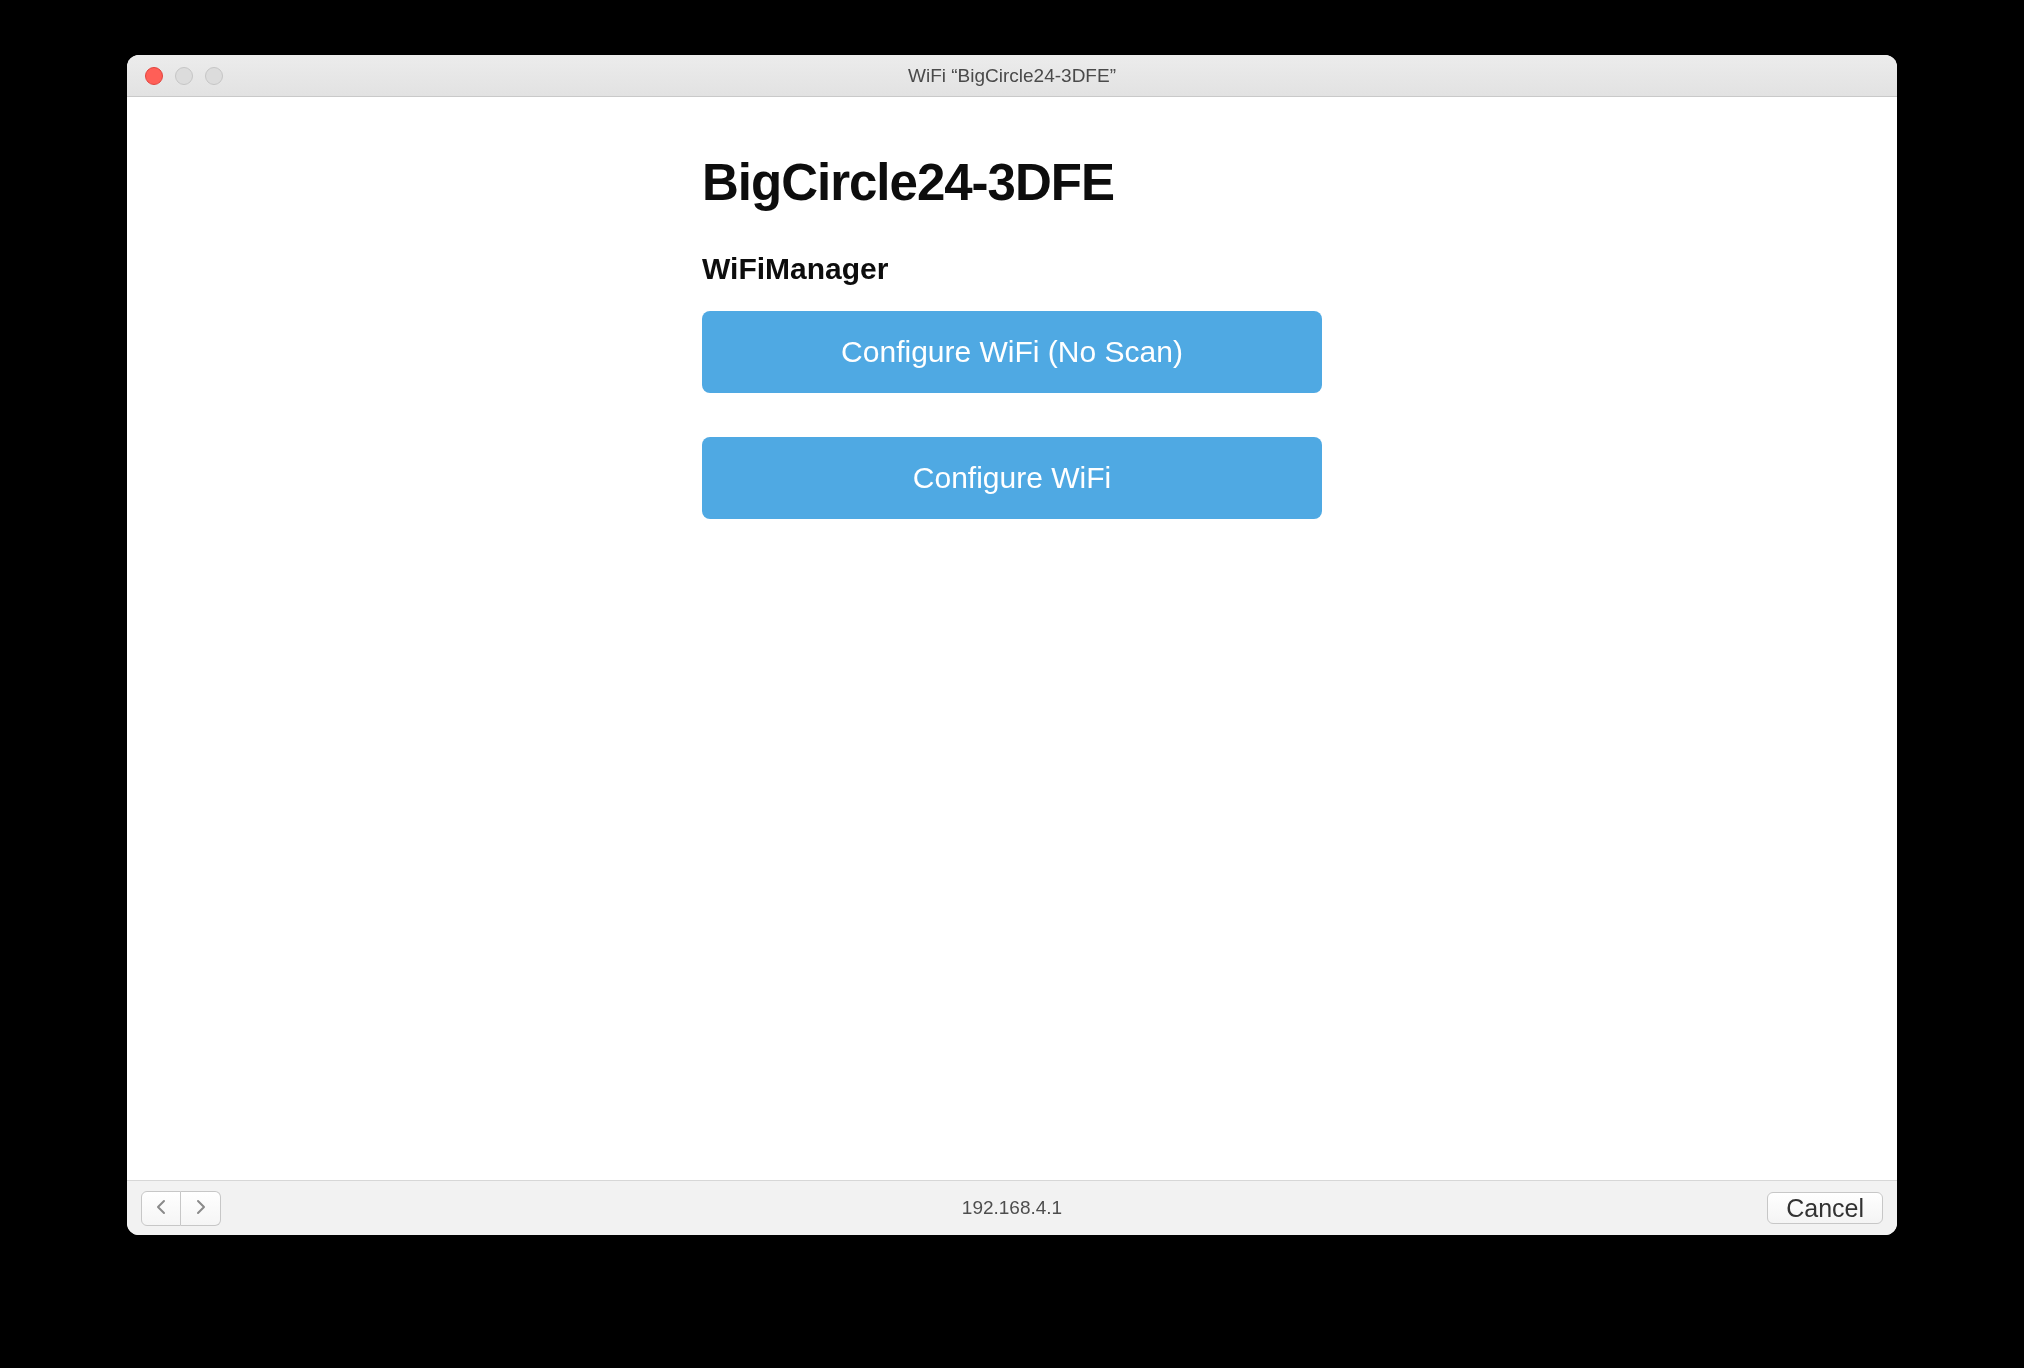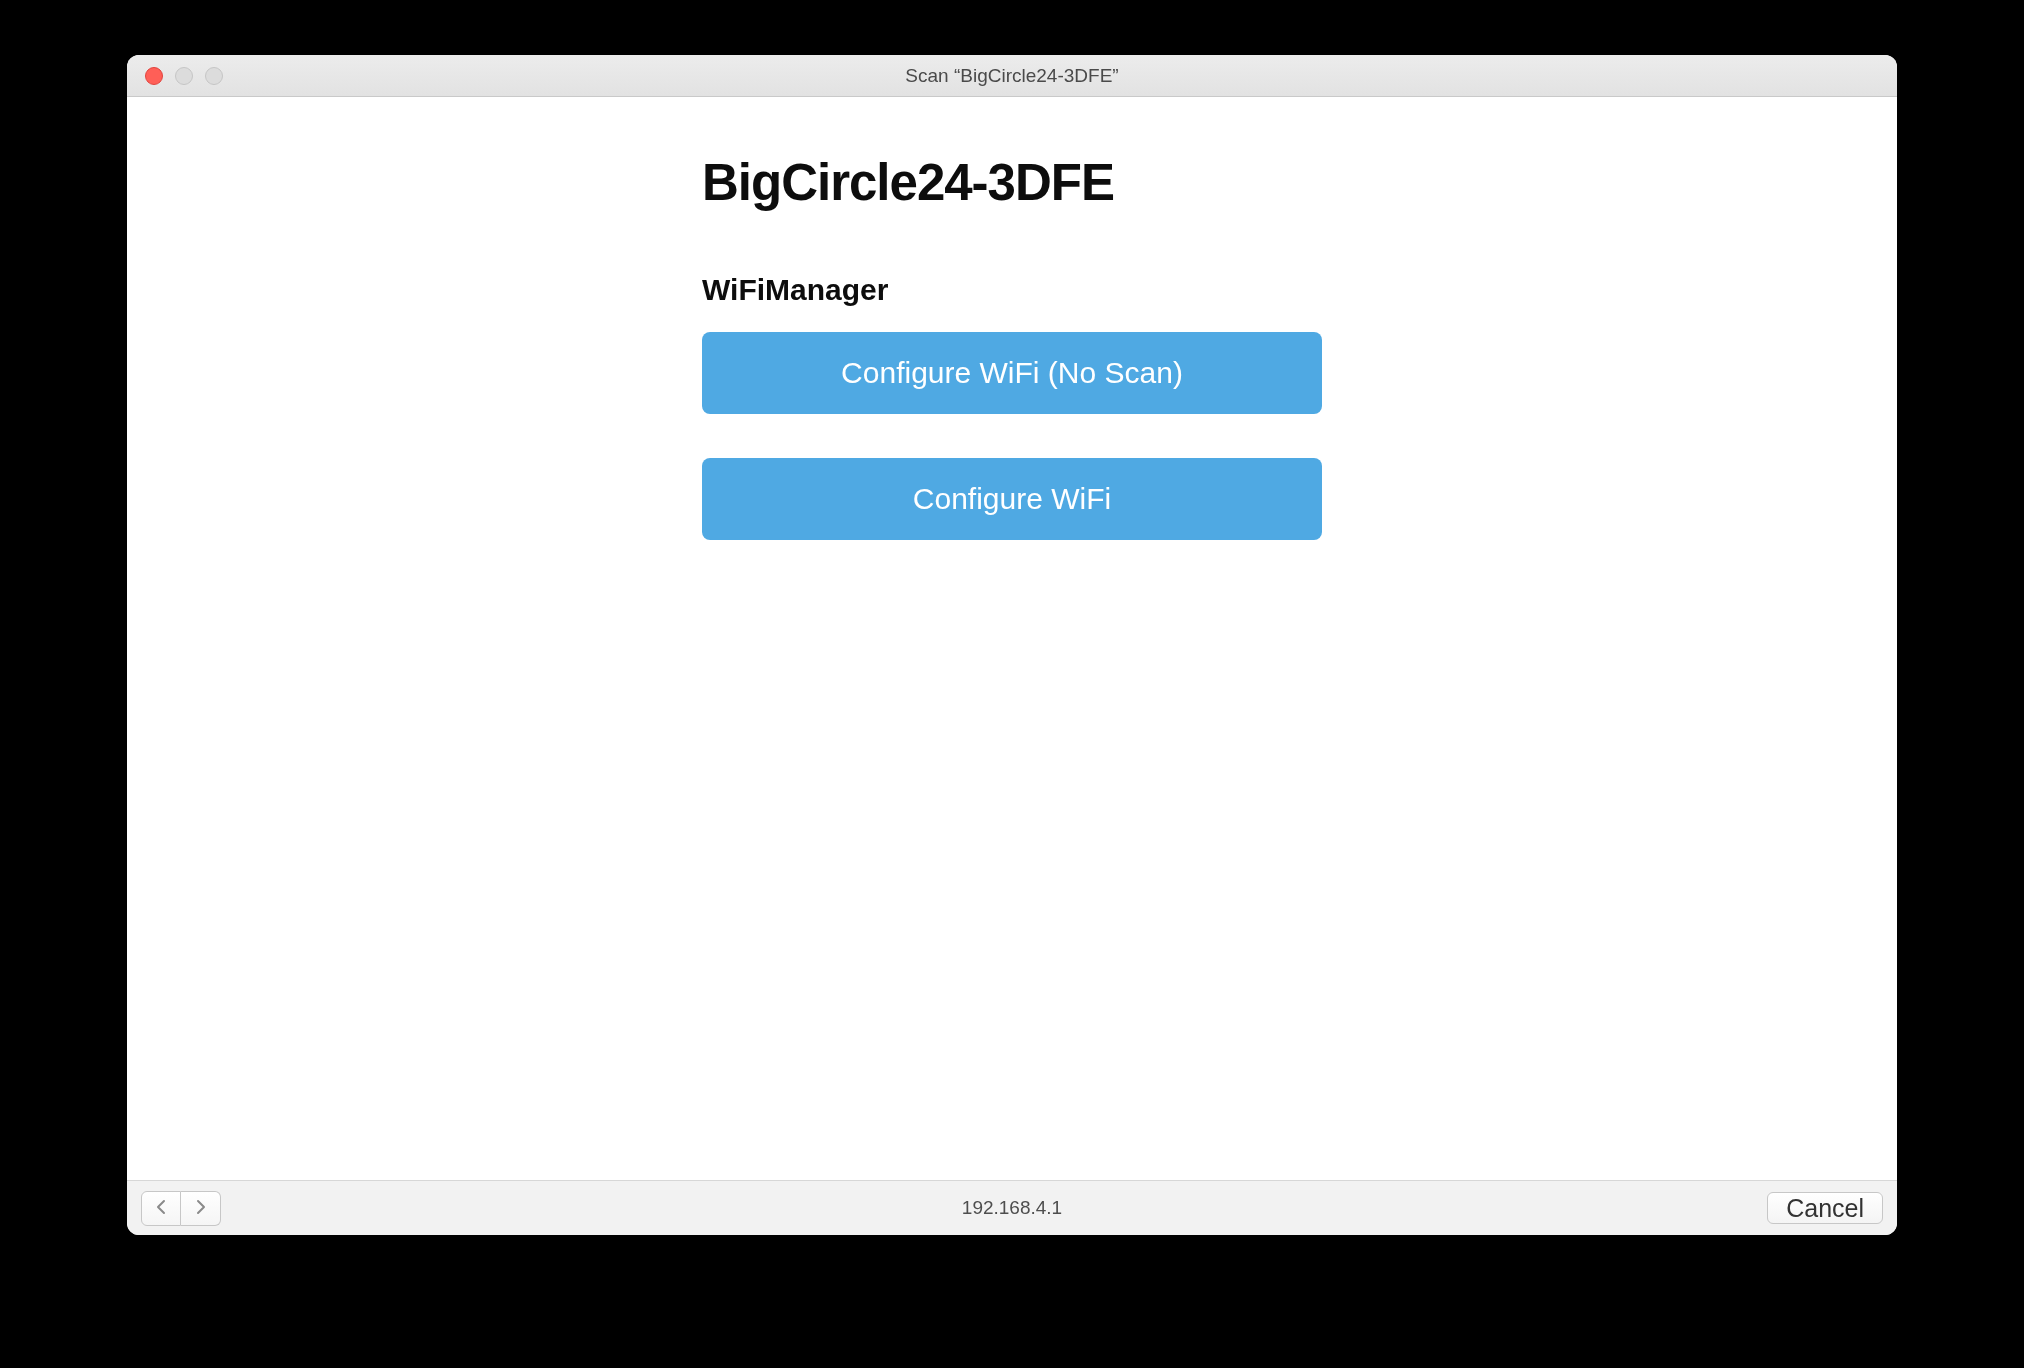--- a/index.html
+++ b/index.html
@@ -66,21 +66,21 @@
     .page-inner {
       width: 620px;
       margin: 0 auto;
     }
     .page-title {
       font-family: Verdana, Geneva, sans-serif;
       font-weight: 900;
       letter-spacing: -1px;
       font-size: 51px;
       color: #0d0d0d;
-      margin-bottom: 61px;
+      margin-bottom: 40px;
     }
     .page-subtitle {
       font-family: Verdana, Geneva, sans-serif;
       font-weight: 700;
       font-size: 30px;
       color: #0d0d0d;
       margin-bottom: 25px;
     }
     .wifi-btn {
       display: block;
@@ -152,21 +152,21 @@
 </head>
 <body>
 
 <div class="window">
   <div class="titlebar">
     <div class="traffic-lights">
       <div class="tl tl-close"></div>
       <div class="tl tl-min"></div>
       <div class="tl tl-max"></div>
     </div>
-    <div class="titlebar-title">Scan “BigCircle24-3DFE”</div>
+    <div class="titlebar-title">WiFi “BigCircle24-3DFE”</div>
   </div>
 
   <div class="content">
     <div class="page-inner">
       <h1 class="page-title">BigCircle24-3DFE</h1>
       <h3 class="page-subtitle">WiFiManager</h3>
       <button class="wifi-btn">Configure WiFi (No Scan)</button>
       <button class="wifi-btn">Configure WiFi</button>
     </div>
   </div>

